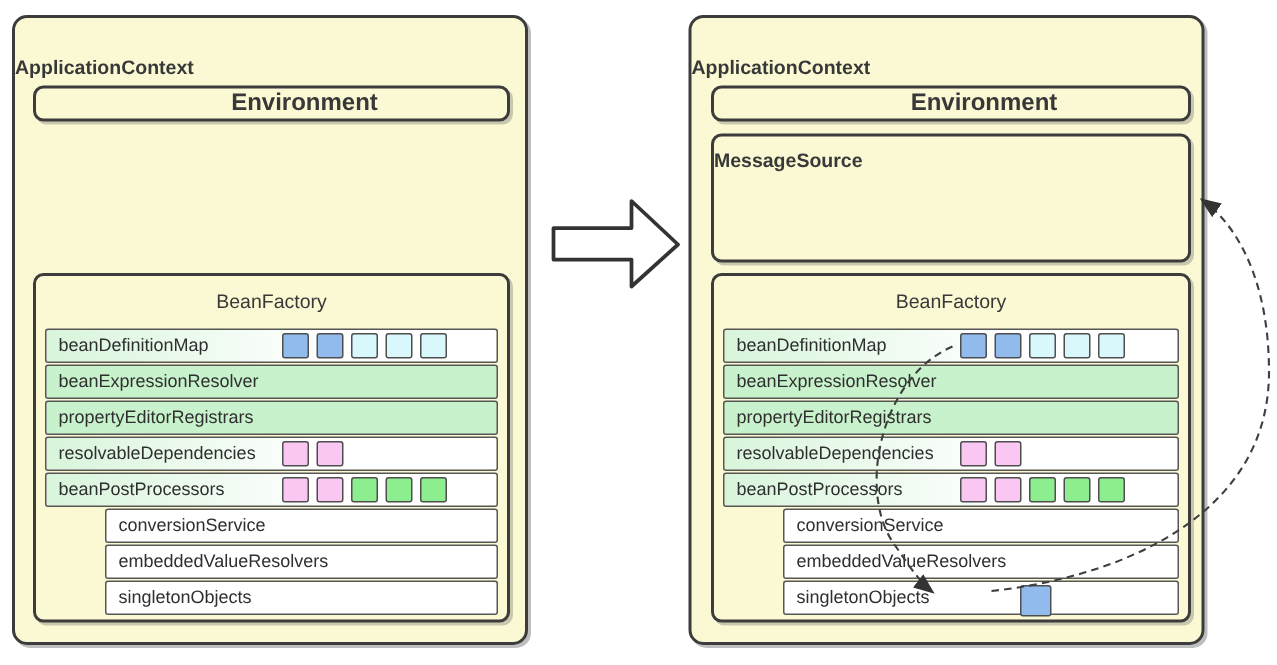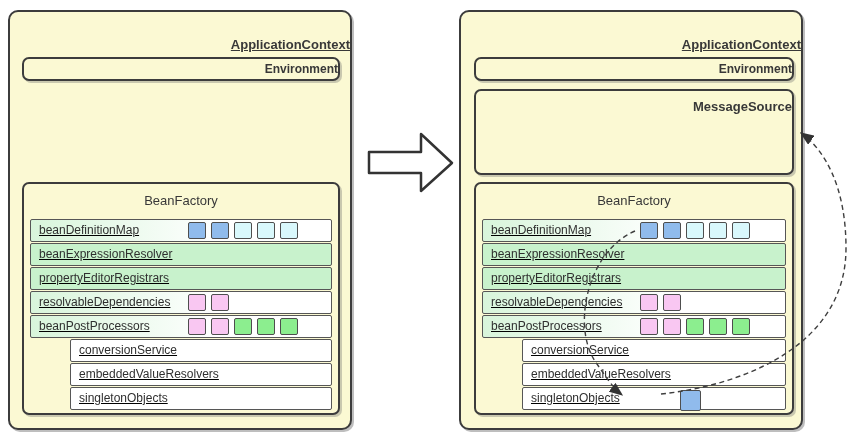--- a/index.html
+++ b/index.html
@@ -10,40 +10,40 @@
   .panel{
     position:absolute;top:10px;height:420px;
     background:var(--panel-background,#fbf9d3);
     border:2px solid var(--box-border,#3c3c3c);
     border-radius:10px;box-sizing:border-box;
     box-shadow:2px 2px 0 rgba(110,110,110,.45);
   }
   .panel-left{left:8px;width:344px;}
   .panel-right{left:459px;width:344px;}
   .panel-title{
-    position:absolute;top:25px;left:0;right:0;text-align:right;
-    font-weight:bold;font-size:13px;color:#383838;text-decoration:underline;
+    position:absolute;top:25px;left:0;right:0;text-align:left;
+    font-weight:bold;font-size:13px;color:#383838;
   }
   .inner-box{
     position:absolute;left:12px;width:318px;
     background:var(--panel-background,#fbf9d3);
     border:2px solid var(--box-border,#3c3c3c);
     border-radius:7px;box-sizing:border-box;
     box-shadow:2px 2px 0 rgba(110,110,110,.35);
   }
   .env-box{top:45px;height:24px;}
-  .env-box .box-title{display:block;text-align:right;font-weight:bold;font-size:12px;line-height:20px;color:#383838;padding-left:44px;}
+  .env-box .box-title{display:block;text-align:center;font-weight:bold;font-size:16px;line-height:20px;color:#383838;padding-left:44px;}
   .ms-box{top:77px;height:86px;}
-  .ms-box .box-title{display:block;text-align:right;font-weight:bold;font-size:13px;padding-top:8px;color:#383838;}
+  .ms-box .box-title{display:block;text-align:left;font-weight:bold;font-size:13px;padding-top:8px;color:#383838;}
   .bf-box{top:170px;height:233px;}
   .bf-title{position:absolute;top:9px;left:0;right:0;text-align:center;font-weight:normal;font-size:13px;color:#383838;}
   .rows{position:absolute;top:35px;left:6px;right:6px;}
   .row{
     position:relative;height:23px;margin-bottom:1px;box-sizing:border-box;
-    border:1px solid #565656;border-radius:2px;background:#ffffff;text-decoration:underline;
+    border:1px solid #565656;border-radius:2px;background:#ffffff;
   }
   .row.gradient-green{background:linear-gradient(90deg,var(--row-gradient-start,#d8f5db) 0%,#ffffff 62%);}
   .row.solid-green{background:var(--row-green,#c8f2cc);}
   .row.white{background:#ffffff;margin-left:40px;}
   .row-label{
     display:block;font-size:12px;line-height:20px;padding-left:8px;
     color:#2f2f2f;white-space:nowrap;
   }
   .squares{position:absolute;left:157px;top:2px;display:flex;gap:5px;}
   .sq{

